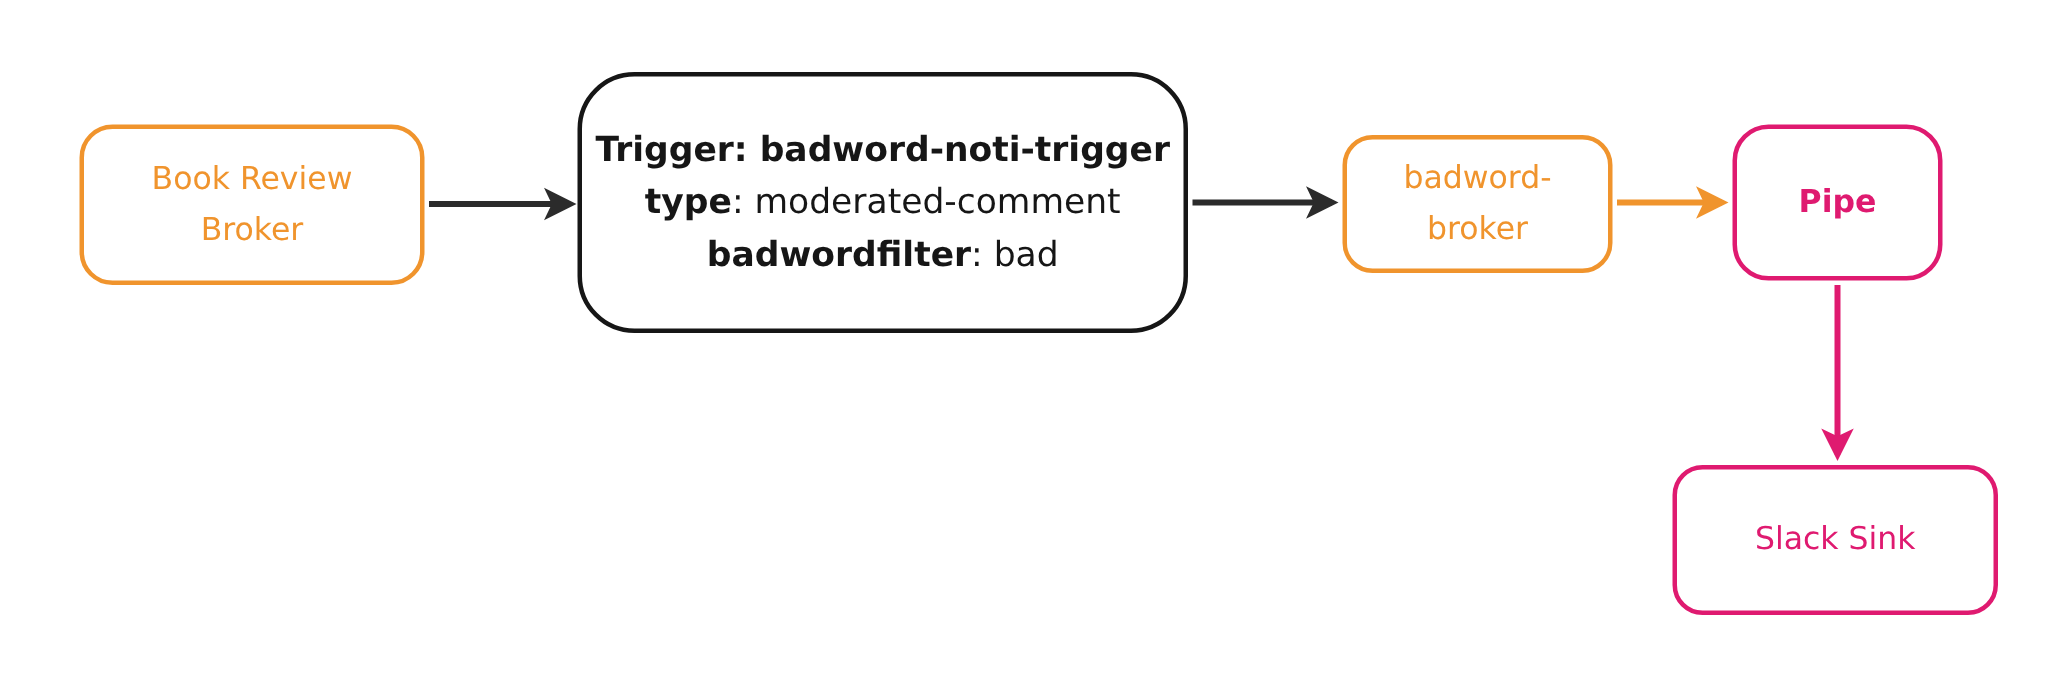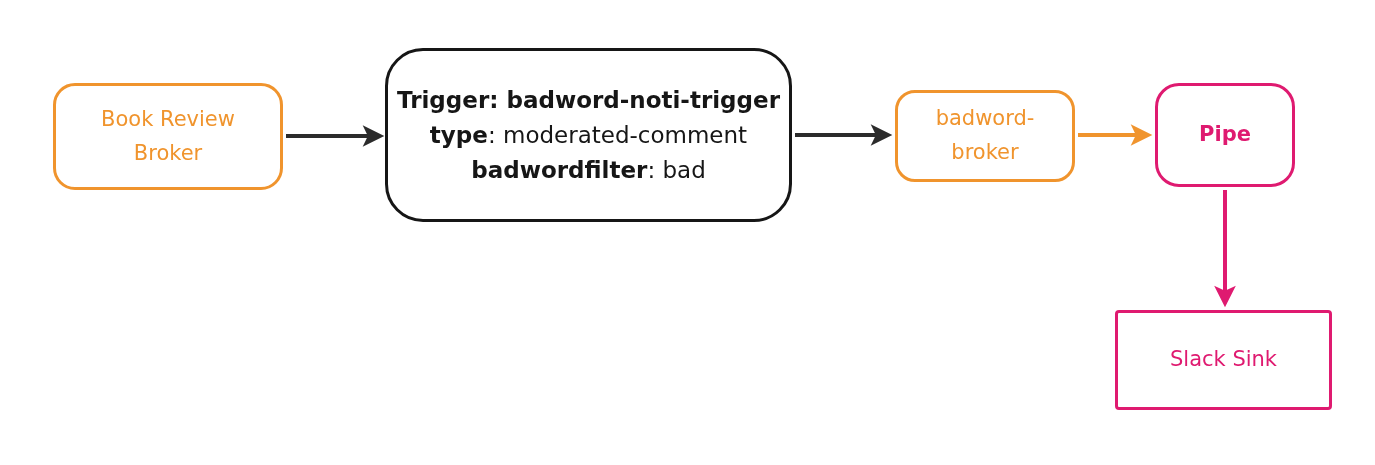--- a/index.html
+++ b/index.html
@@ -51,21 +51,21 @@
     font-size: 21px;
     line-height: 1.6;
   }
   .wrap-mid { display: inline-block; max-width: 170px; }
   .wrap-narrow { display: inline-block; max-width: 118px; overflow-wrap: break-word; }
 
   #node-book-review-broker { left: 53px;  top: 83px;  width: 230px; height: 107px; border-radius: 22px; }
   #node-trigger            { left: 385px; top: 48px;  width: 407px; height: 174px; border-radius: 38px; }
   #node-badword-broker     { left: 895px; top: 90px;  width: 180px; height: 92px;  border-radius: 20px; }
   #node-pipe               { left: 1155px; top: 83px; width: 140px; height: 104px; border-radius: 24px; font-weight: bold; }
-  #node-slack-sink         { left: 1115px; top: 310px; width: 217px; height: 100px; border-radius: 4px; }
+  #node-slack-sink         { left: 1115px; top: 310px; width: 217px; height: 100px; border-radius: 20px; }
 
   .trigger-lines {
     font-size: 23px;
     line-height: 35px;
     color: var(--dark);
   }
   .trigger-line { white-space: nowrap; }
   .b { font-weight: bold; }
 </style>
 </head>

